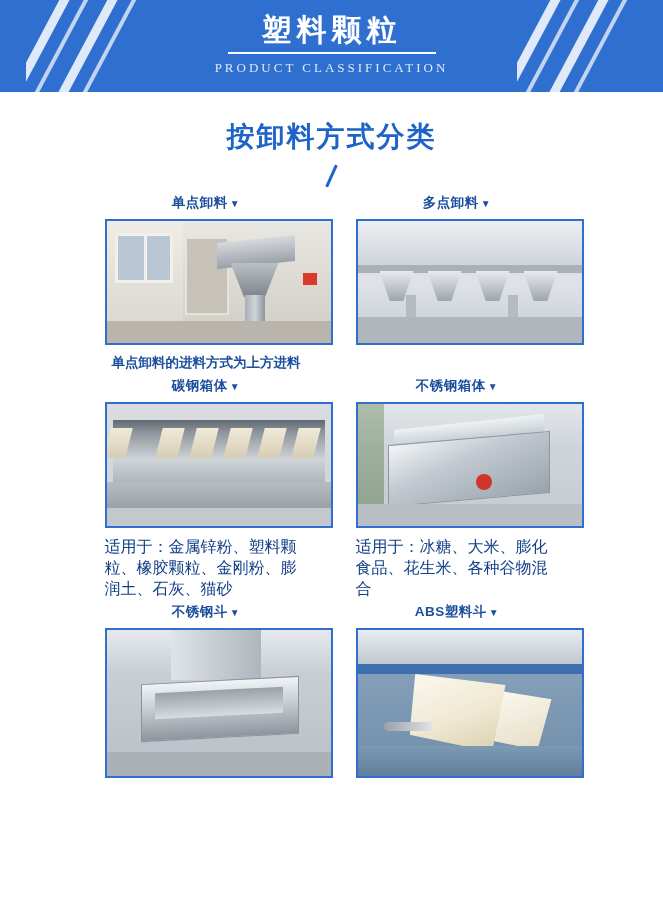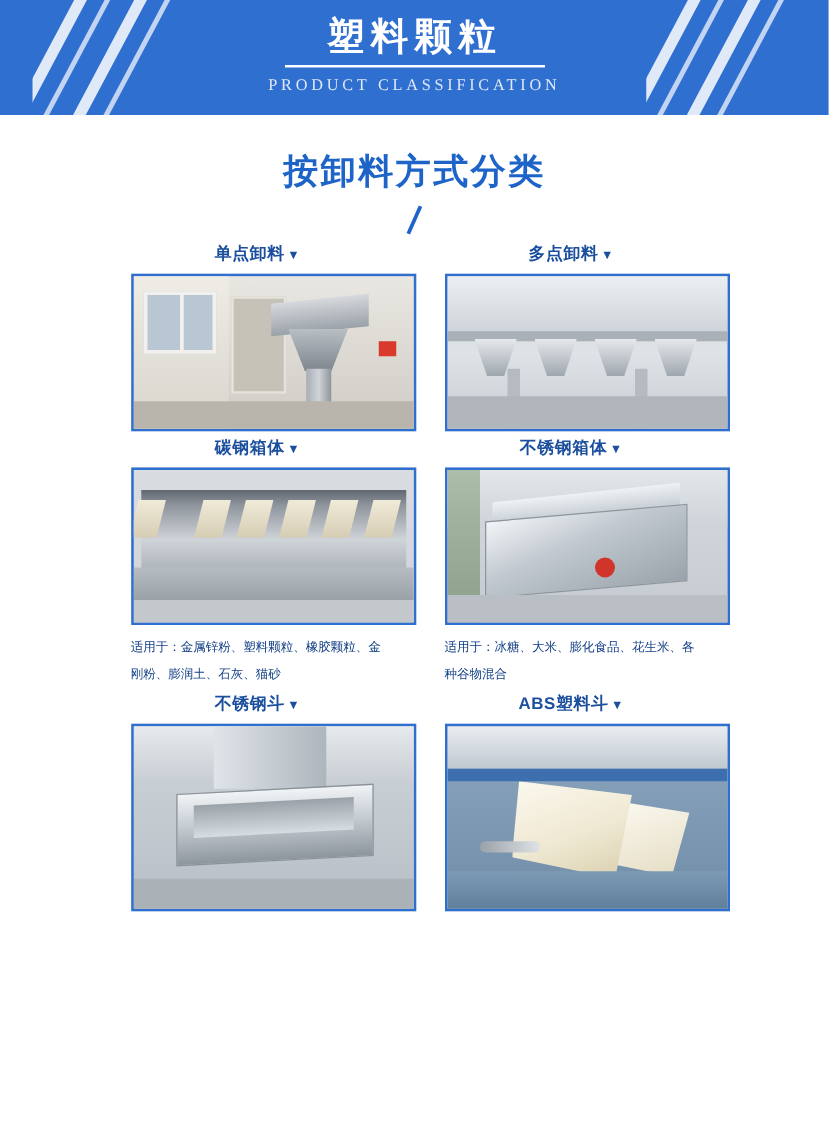--- a/index.html
+++ b/index.html
@@ -142,21 +142,21 @@
     color: #1b4f9e;
     font-weight: bold;
     text-align: center;
     line-height: 20px;
   }
   .cap.left {
     text-align: left;
     font-weight: normal;
     color: #123f86;
     line-height: 21px;
-    font-size: 10px;
+    font-size: 16px;
   }
 
   
   .scene { position: absolute; inset: 0; }
 
   
   .sceneA { background: linear-gradient(180deg,#e9e7e2 0%,#dedbd4 45%,#cfccc6 100%); }
   .sceneA .wall-l { position: absolute; left: 0; top: 0; width: 34%; height: 100%; background: linear-gradient(180deg,#efece6,#d8d5cd); }
   .sceneA .window { position: absolute; left: 8px; top: 12px; width: 52px; height: 44px; background: #b9c6d3; border: 3px solid #f2f0ec; }
   .sceneA .window:after { content:""; position:absolute; left:50%; top:0; width:3px; height:100%; background:#f2f0ec; }
@@ -256,20 +256,21 @@
           <div class="wall-l"></div>
           <div class="window"></div>
           <div class="door"></div>
           <div class="chute"></div>
           <div class="chute2"></div>
           <div class="pipe"></div>
           <div class="sign"></div>
           <div class="floor"></div>
         </div>
       </div>
+      <div class="cap">单点卸料的进料方式为上方进料</div>
     </div>
 
     <div class="col">
       <div class="tag">
         <span>多点卸料</span><span class="caret">▼</span>
       </div>
       <div class="photo">
         <div class="scene sceneB">
           <div class="ceiling"></div>
           <div class="beam"></div>

